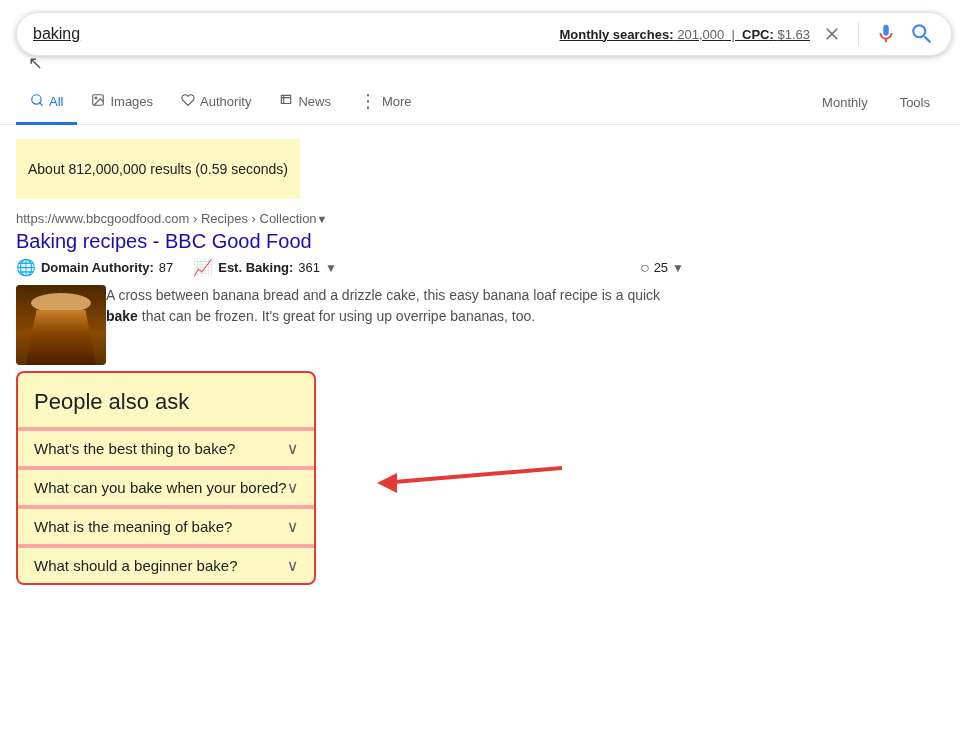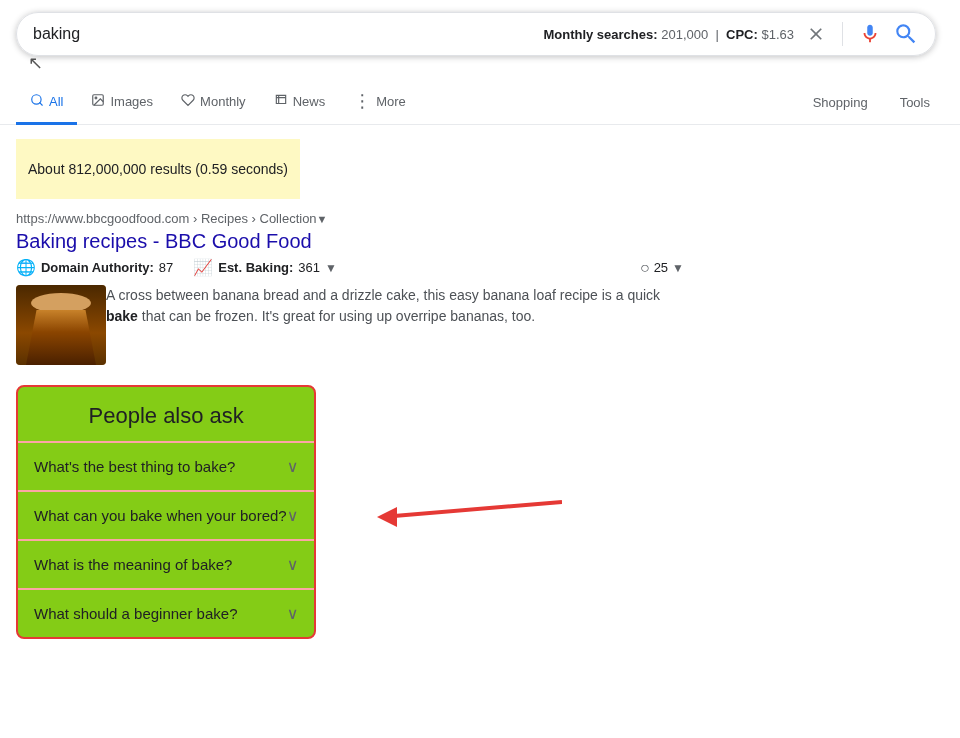--- a/index.html
+++ b/index.html
@@ -5,23 +5,24 @@
     * { box-sizing: border-box; margin: 0; padding: 0; }
     body {
       font-family: Arial, sans-serif;
       background: #fff;
       color: #202124;
       font-size: 14px;
     }
 
     
     .search-bar-container {
-      padding: 12px 24px 0 16px;
-      display: flex;
-      align-items: center;
+      padding: 12px 8px 0 16px;
+      display: flex;
+      align-items: center;
+      text-decoration: underline;
     }
     .search-bar {
       display: flex;
       align-items: center;
       border: 1px solid #dfe1e5;
       border-radius: 24px;
       padding: 8px 16px;
       width: 100%;
       max-width: 960px;
       box-shadow: 0 1px 6px rgba(32,33,36,.28);
@@ -201,37 +202,36 @@
       color: #4d5156;
       line-height: 1.5;
     }
     .snippet-text strong {
       font-weight: 700;
       color: #202124;
     }
 
     
     .paa-section {
-      margin: 20px 16px;
+      margin: 6px 16px;
       border: 2px solid #e53935;
       border-radius: 8px;
       max-width: 430px;
       position: relative;
-      background: #84cc16;
-      text-align: center;
+      background: #fef9c3;
     }
     .paa-title {
       font-size: 22px;
       font-weight: 400;
       padding: 16px 16px 12px 16px;
       color: #202124;
     }
     .paa-item {
-      border-top: 2px solid #fca5a5;
-      padding: 14px 16px;
+      border-top: 4px solid #fca5a5;
+      padding: 8px 16px;
       display: flex;
       justify-content: space-between;
       align-items: center;
       cursor: pointer;
     }
     .paa-question {
       font-size: 15px;
       color: #202124;
     }
     .paa-chevron {
@@ -304,38 +304,38 @@
         </svg>
     </span>
     <span>Images</span>
   </a>
   <a class="nav-tab">
     <span class="nav-tab-icon">
       <svg width="14" height="14" viewBox="0 0 24 24" fill="none" stroke="#5f6368" stroke-width="2">
           <path d="M20.84 4.61a5.5 5.5 0 0 0-7.78 0L12 5.67l-1.06-1.06a5.5 5.5 0 0 0-7.78 7.78L12 21.23l8.84-8.84a5.5 5.5 0 0 0 0-7.78z"></path>
         </svg>
     </span>
-    <span>Monthly</span>
+    <span>Authority</span>
   </a>
   <a class="nav-tab">
     <span class="nav-tab-icon">
       <svg width="14" height="14" viewBox="0 0 24 24" fill="none" stroke="#5f6368" stroke-width="2">
           <path d="M4 4h16v14H4z"></path>
           <path d="M4 8h16M8 4v14"></path>
         </svg>
     </span>
     <span>News</span>
   </a>
   <a class="nav-tab">
     <span class="nav-tab-icon" style="font-size:18px; color:#5f6368; line-height:1; display:flex; align-items:center;">⋮</span>
     <span>More</span>
   </a>
   <div class="nav-spacer"></div>
   <div class="nav-right">
-    <span class="nav-right-item">Shopping</span>
+    <span class="nav-right-item">Monthly</span>
     <span class="nav-right-item">Tools</span>
   </div>
 </nav>
 
 
 <div>
   <span class="results-info">About 812,000,000 results (0.59 seconds)</span>
 </div>
 
 

